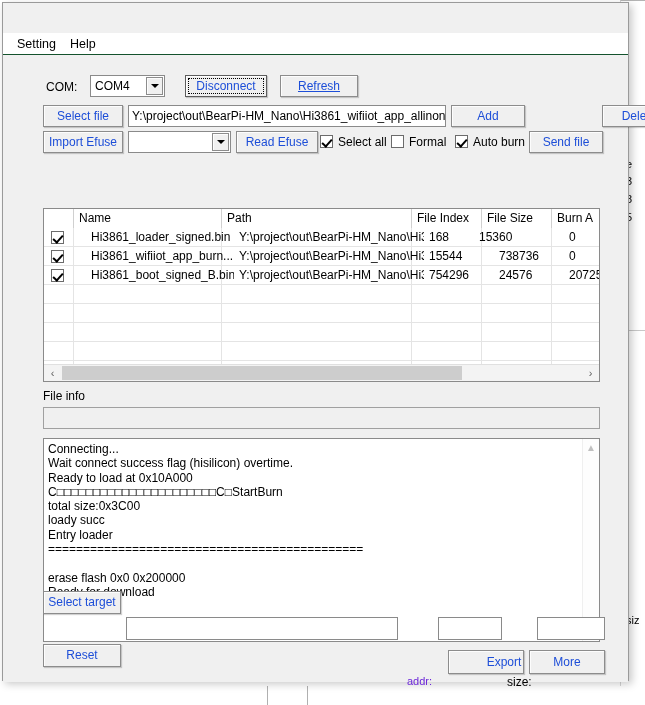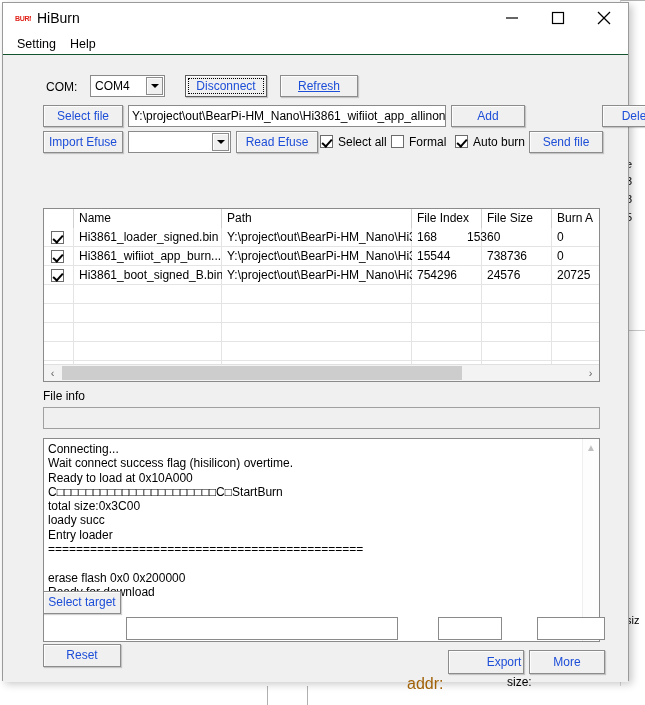--- a/index.html
+++ b/index.html
@@ -269,20 +269,21 @@
   }
   .lv-cell {
     position: absolute; top: 0; height: 19px;
     font-size: 12px;
     line-height: 19px;
     padding-left: 5px;
     box-sizing: border-box;
     white-space: nowrap;
     overflow: hidden;
     color: #000;
+    margin-left: 12px;
   }
   .lv-gridline-v {
     position: absolute; top: 0;
     width: 1px; height: 136px;
     background: #e4e4e4;
   }
   .lv-gridline-h {
     position: absolute; left: 0;
     width: 100%; height: 1px;
     background: #e4e4e4;
@@ -378,21 +379,21 @@
     font-size: 10px;
     color: #c0c0c0;
     cursor: default;
   }
   #log-sb-up   { top: 1px; }
   #log-sb-down { bottom: 1px; }
 
   
   #addr-label {
     position: absolute; left: 404px; top: 620px;
-    font-size: 16px; color: #a16207;
+    font-size: 11px; color: #6d28d9;
   }
   #size-label {
     position: absolute; left: 504px; top: 620px;
     font-size: 12px; color: #000;
   }
 </style>
 </head>
 <body>
 
 <div id="desktop">
@@ -407,41 +408,20 @@
   <div style="position:absolute; left:623px; top:330px; width:22px; height:1px; background:#c8c8c8;"></div>
   <div class="bg-rowtext" style="left:626px; top:614px; width:19px;">siz</div>
 
   <div class="bg-bottom-strip"></div>
   <div class="bg-taskbar-tick" style="left:267px;"></div>
   <div class="bg-taskbar-tick" style="left:307px;"></div>
 </div>
 
 <div id="hiburn-window">
 
-  <div id="titlebar">
-    <div id="app-icon">BURN</div>
-    <div id="app-title">HiBurn</div>
-
-    <div class="title-btn" id="btn-min">
-      <svg width="46" height="29" viewBox="0 0 46 29">
-        <line x1="17" y1="15" x2="29" y2="15" stroke="#000" stroke-width="1.2"></line>
-      </svg>
-    </div>
-    <div class="title-btn" id="btn-max">
-      <svg width="46" height="29" viewBox="0 0 46 29">
-        <rect x="17.5" y="9.5" width="11" height="11" fill="none" stroke="#000" stroke-width="1.2"></rect>
-      </svg>
-    </div>
-    <div class="title-btn" id="btn-close">
-      <svg width="46" height="29" viewBox="0 0 46 29">
-        <line x1="17" y1="9" x2="29" y2="21" stroke="#000" stroke-width="1.2"></line>
-        <line x1="29" y1="9" x2="17" y2="21" stroke="#000" stroke-width="1.2"></line>
-      </svg>
-    </div>
-  </div>
 
   <div id="menubar">
     <div class="menu-item" id="menu-setting">Setting</div>
     <div class="menu-item" id="menu-help">Help</div>
   </div>
 
   <div id="client">
 
     <div style="position:absolute; left:43px; top:25px; font-size:12px;">COM:</div>
 

